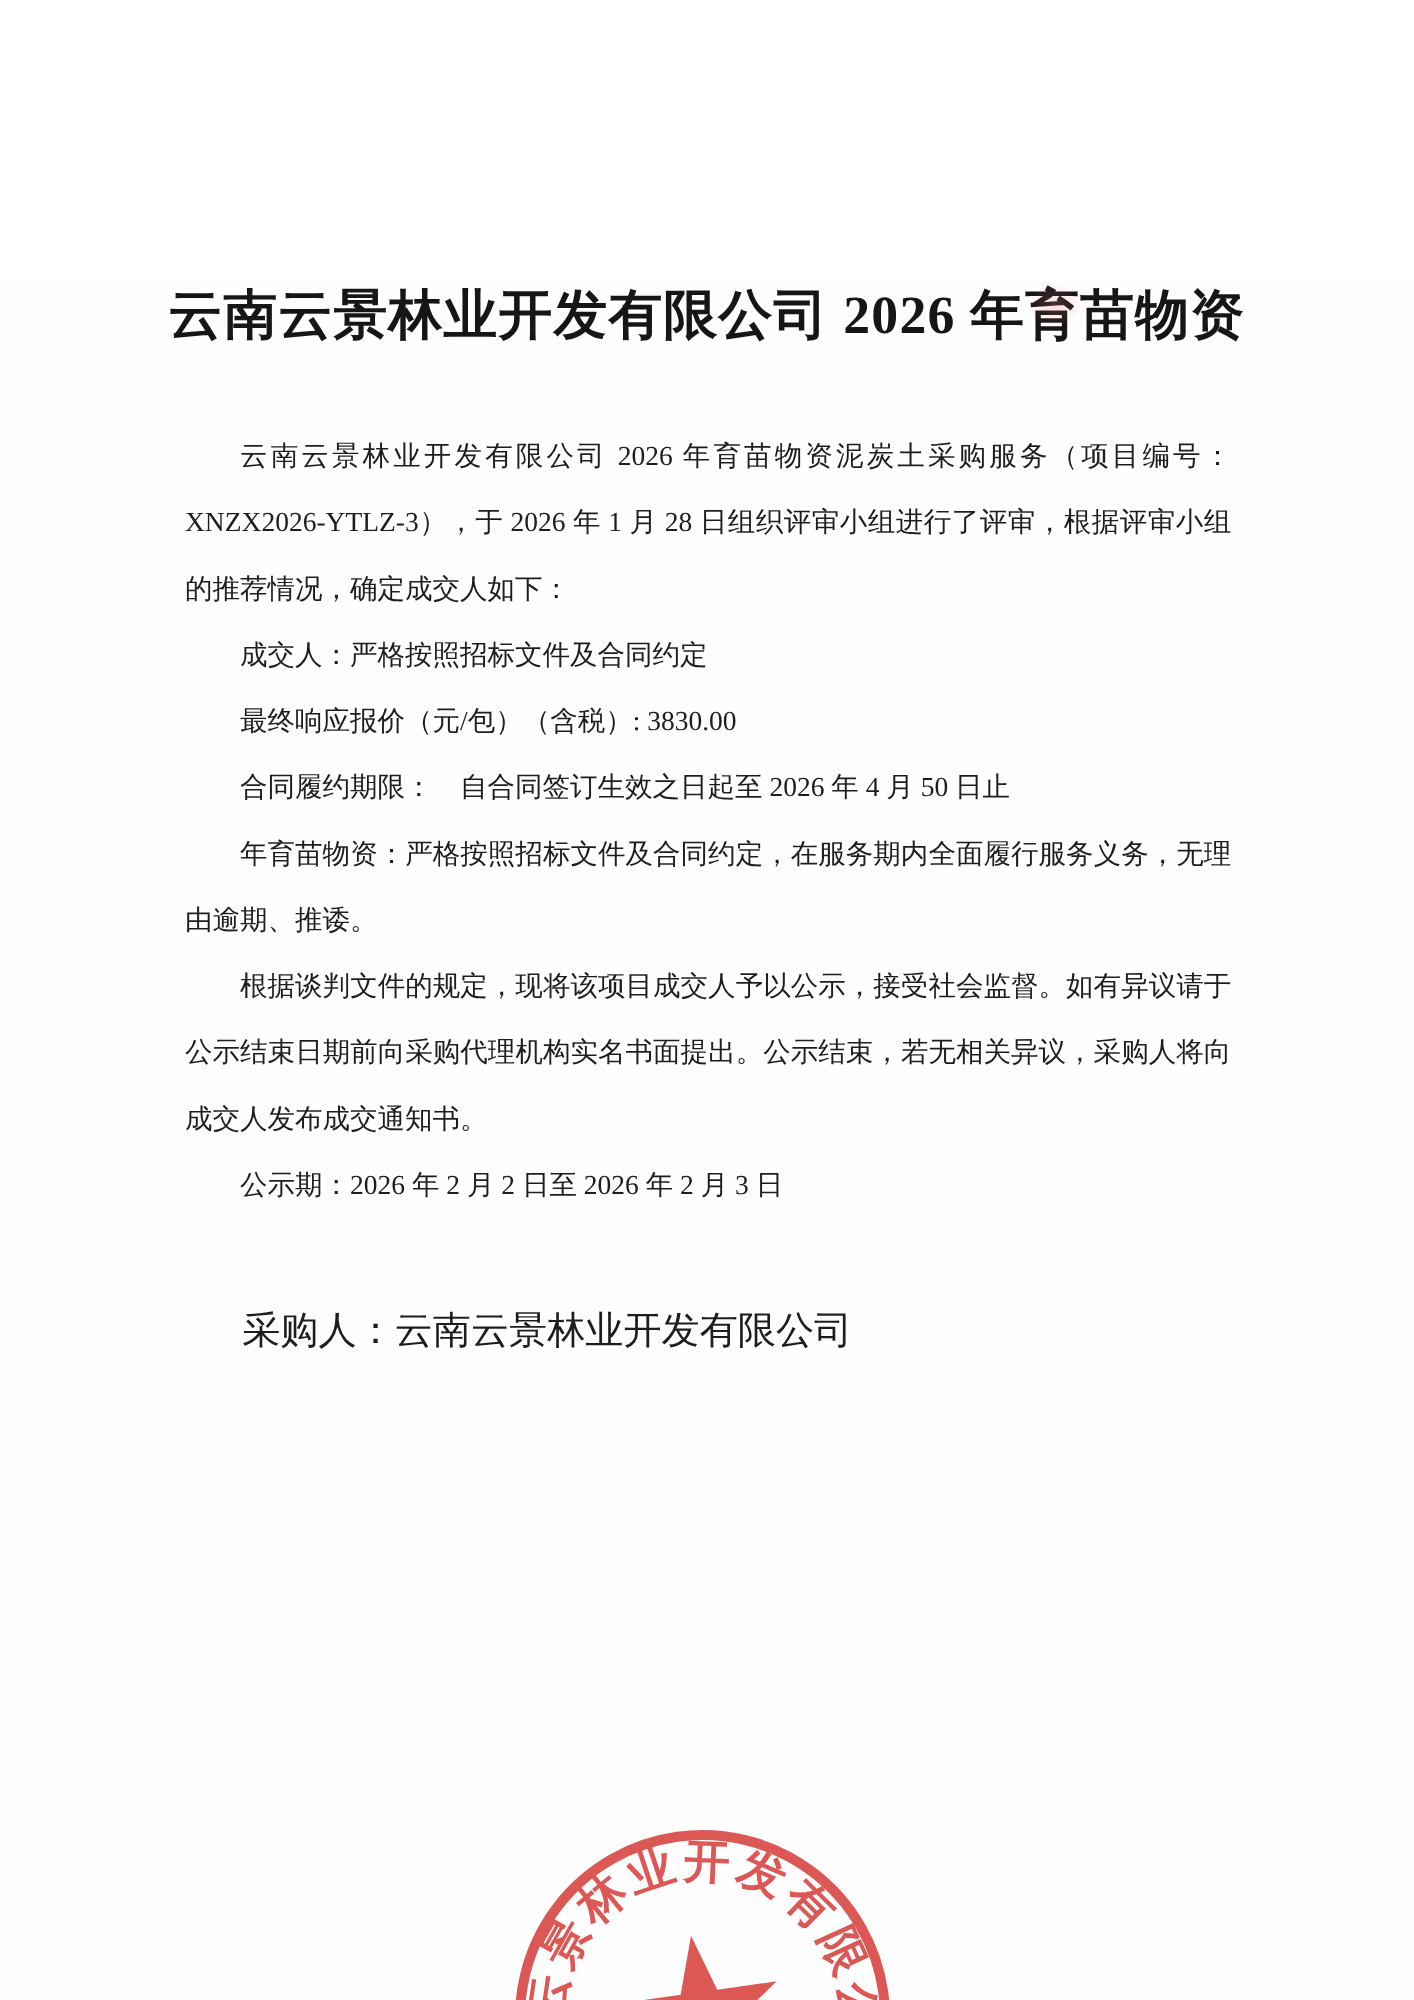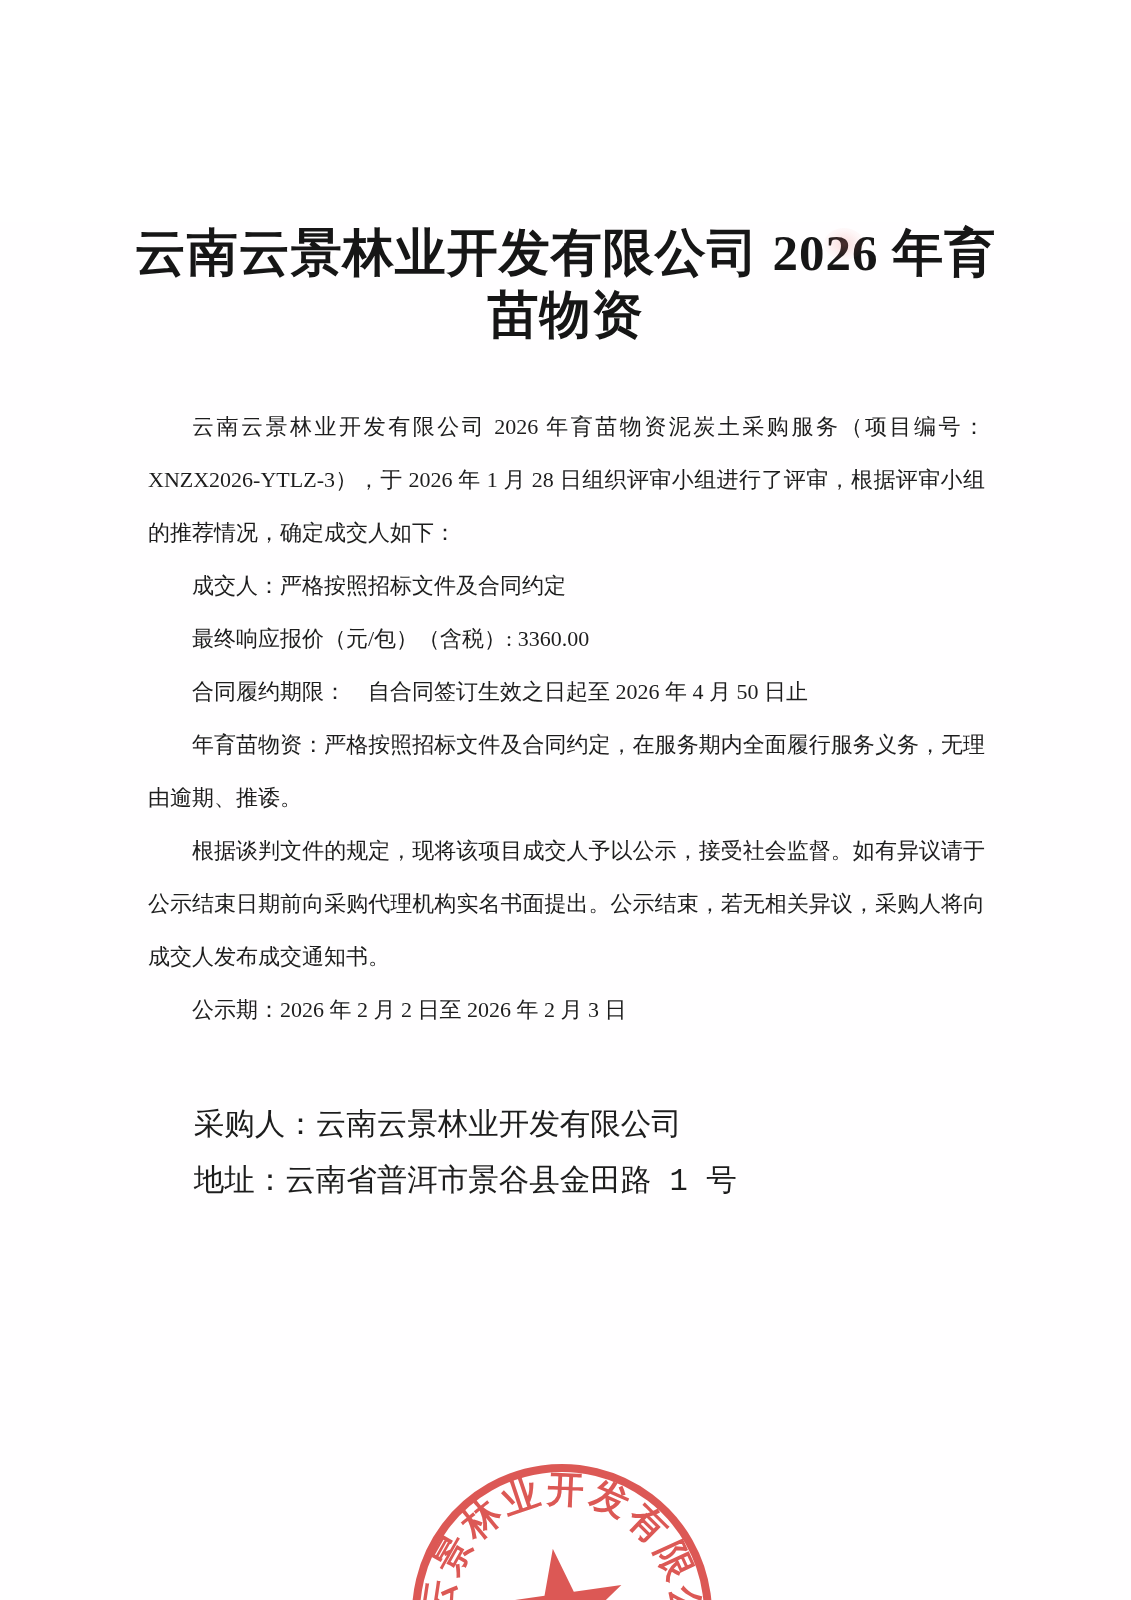--- a/index.html
+++ b/index.html
@@ -7,40 +7,40 @@
   body {
     width:1131px; height:1600px; overflow:hidden; position:relative;
     font-family:"Liberation Serif","DejaVu Serif",serif;
     color:#1d1d1d;
   }
   .page { position:relative; width:1131px; height:1600px; background:#fffeff; }
 
   .title {
     margin:222px 110px 0 110px;
     text-align:center;
-    font-size:51px; font-weight:700; line-height:62px;
+    font-size:43px; font-weight:700; line-height:62px;
     letter-spacing:1px;
     color:#161616;
   }
   .title .tline { display:block; }
 
   .body-text {
     margin:54px 146px 0 148px;
     font-size:22px; line-height:53px;
     text-align:justify; text-justify:inter-character;
     color:#1d1d1d;
   }
   .body-text p { margin:0; text-indent:2em; }
 
   .footer-block {
     margin:62px 146px 0 148px;
     font-size:30.5px; line-height:56px;
     position:relative; z-index:3;
   }
-  .footer-block p { margin:0 0 0 1.5em;font-family:Liberation Mono, monospace; }
+  .footer-block p { margin:0 0 0 1.5em; }
 
   .seal {
     position:absolute; left:392px; top:1222px;
     width:340px; height:340px; z-index:2;
     mix-blend-mode:multiply; opacity:0.92;
     pointer-events:none;
   }
   .seal svg { display:block; }
 
   .artifact-tr {
@@ -58,21 +58,21 @@
 
   <div class="artifact-tr"></div>
 
   <h1 class="title">
     <span class="tline">云南云景林业开发有限公司 2026 年育苗物资</span>
   </h1>
 
   <div class="body-text">
     <p>云南云景林业开发有限公司 2026 年育苗物资泥炭土采购服务（项目编号：XNZX2026-YTLZ-3），于 2026 年 1 月 28 日组织评审小组进行了评审，根据评审小组的推荐情况，确定成交人如下：</p>
     <p>成交人：严格按照招标文件及合同约定</p>
-    <p>最终响应报价（元/包）（含税）: 3360.00</p>
+    <p>最终响应报价（元/包）（含税）: 3830.00</p>
     <p>合同履约期限：　自合同签订生效之日起至 2026 年 4 月 50 日止</p>
     <p>年育苗物资：严格按照招标文件及合同约定，在服务期内全面履行服务义务，无理由逾期、推诿。</p>
     <p>根据谈判文件的规定，现将该项目成交人予以公示，接受社会监督。如有异议请于公示结束日期前向采购代理机构实名书面提出。公示结束，若无相关异议，采购人将向成交人发布成交通知书。</p>
     <p>公示期：2026 年 2 月 2 日至 2026 年 2 月 3 日</p>
   </div>
 
   <div class="seal">
     <svg width="340" height="340" viewBox="0 0 340 340" xmlns="http://www.w3.org/2000/svg">
       <defs>
         <path id="sealTopArc" d="M 78.3 234.3 A 112 112 0 1 1 261.7 234.3" fill="none"></path>
@@ -94,16 +94,15 @@
           <rect x="116" y="204" width="58" height="9" rx="4"></rect>
           <rect x="106" y="219" width="72" height="9" rx="4"></rect>
           <rect x="128" y="234" width="36" height="8" rx="4"></rect>
         </g>
       </g>
     </svg>
   </div>
 
   <div class="footer-block">
     <p>采购人：云南云景林业开发有限公司</p>
-    <p>地址：云南省普洱市景谷县金田路 1 号</p>
   </div>
 
 </div>
 
 </body></html>

